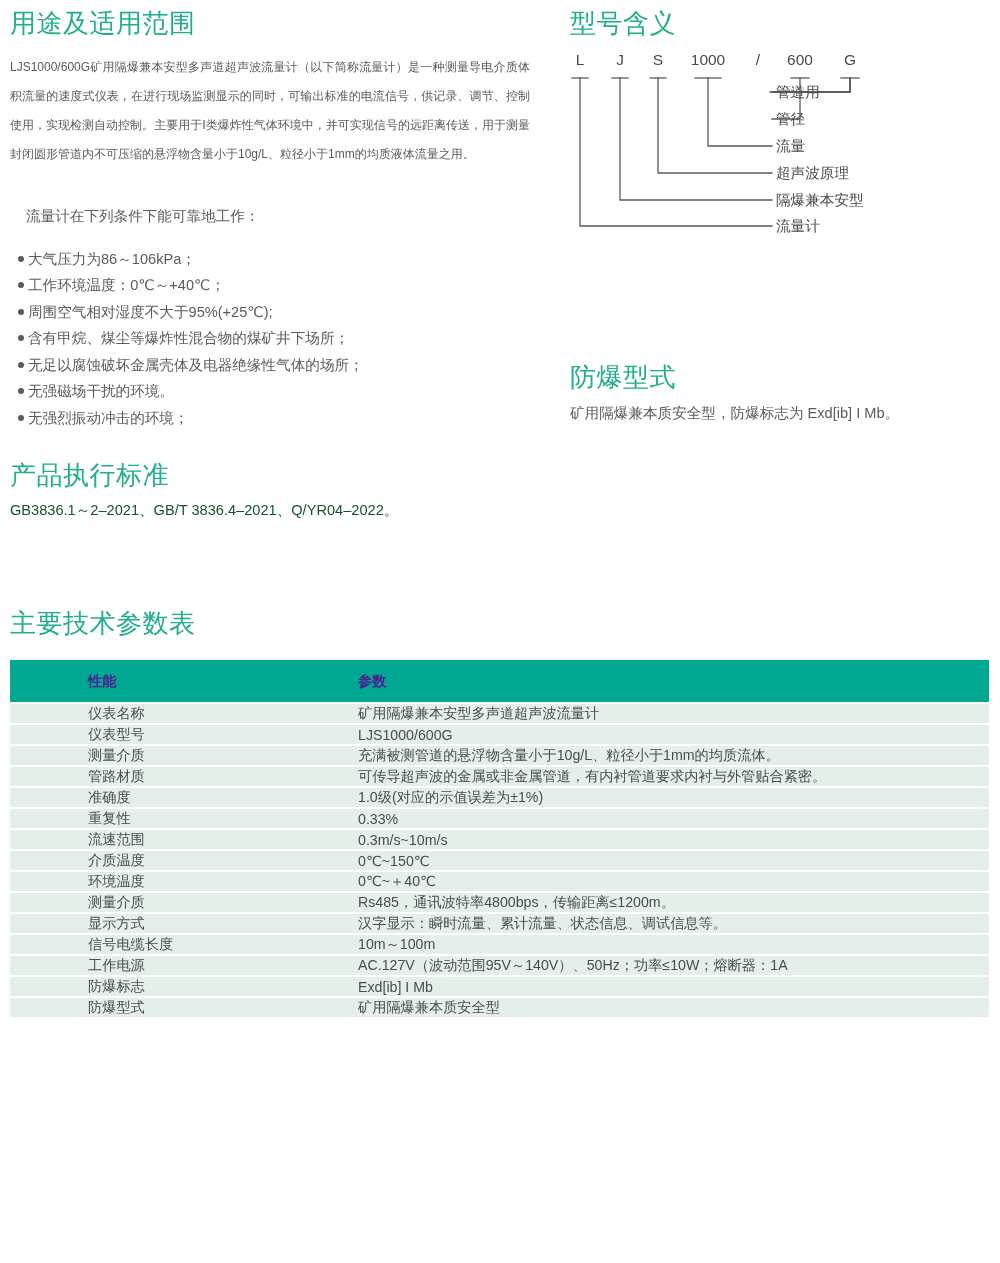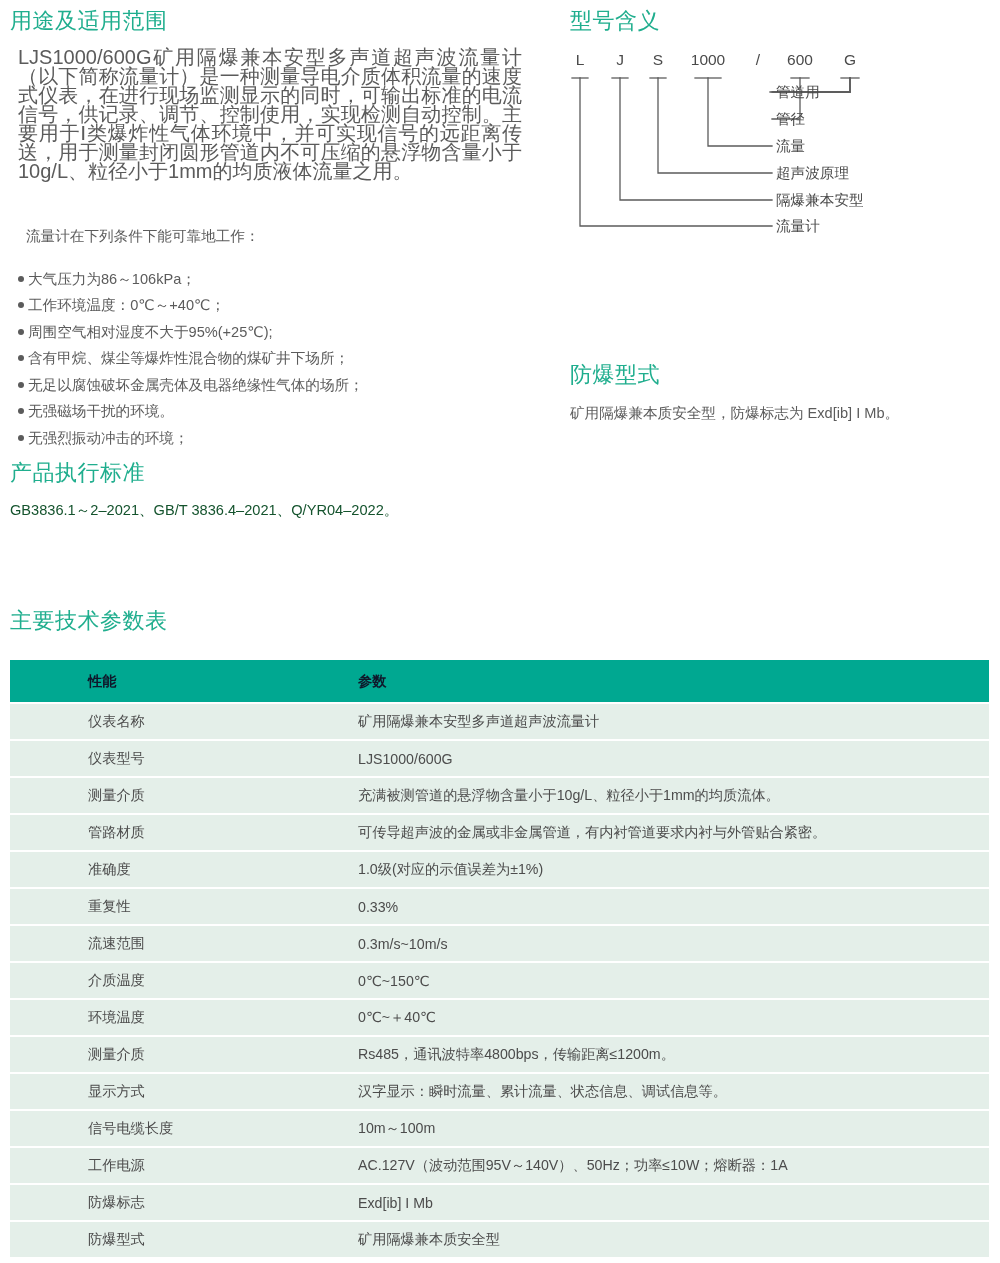--- a/index.html
+++ b/index.html
@@ -14,40 +14,40 @@
     font-family: "Liberation Sans", "DejaVu Sans", sans-serif;
     color: #4a4a4a;
     overflow: hidden;
   }
 
   .page { position: relative; width: 1000px; height: 1263px; }
 
   
   .sec-heading {
     color: #20ae8e;
-    font-size: 22px;
+    font-size: 26px;
     font-weight: 400;
     letter-spacing: 0.5px;
     line-height: 1.2;
     white-space: nowrap;
   }
 
   
   .col-left {
     position: absolute;
     left: 10px;
     top: 8px;
     width: 520px;
   }
   .body-par {
-    font-size: 20px;
-    line-height: 19px;
+    font-size: 12px;
+    line-height: 29px;
     color: #5b5b5b;
     text-align: justify;
-    margin: 8px;
+    margin: 0;
   }
   .par-gap { margin-top: 14px; }
 
   .cond-intro {
     font-size: 14.6px;
     line-height: 26.5px;
     color: #5b5b5b;
     margin: 16px;
   }
   .cond-list { list-style: none; margin: 8px; padding: 0; }
@@ -127,36 +127,36 @@
     border-spacing: 0 2px;
     table-layout: fixed;
   }
   .spec-table th, .spec-table td {
     padding: 0;
     margin: 0;
     vertical-align: middle;
   }
   .spec-table thead th {
     background: #00a891;
-    color: #0f172a;
+    color: #4c1d95;
     font-size: 14.2px;
     font-weight: 700;
     height: 42px;
     text-align: left;
   }
   .spec-table thead th.c1 { padding-left: 78px; }
   .spec-table thead th.c2 { padding-left: 84px; }
   .divider-cell {
     width: 4px;
     background: #ffffff;
     padding: 0;
   }
   .spec-table tbody td {
     background: #e4efe9;
-    height: 35px;
+    height: 19px;
     font-size: 14.2px;
     color: #4c4c4c;
   }
   .spec-table tbody td.c1 { padding-left: 78px; white-space: nowrap; }
   .spec-table tbody td.c2 { padding-left: 84px; }
   .col-perf { width: 260px; }
   .col-div  { width: 4px; }
   .col-par  { width: 715px; }
 </style>
 </head>

